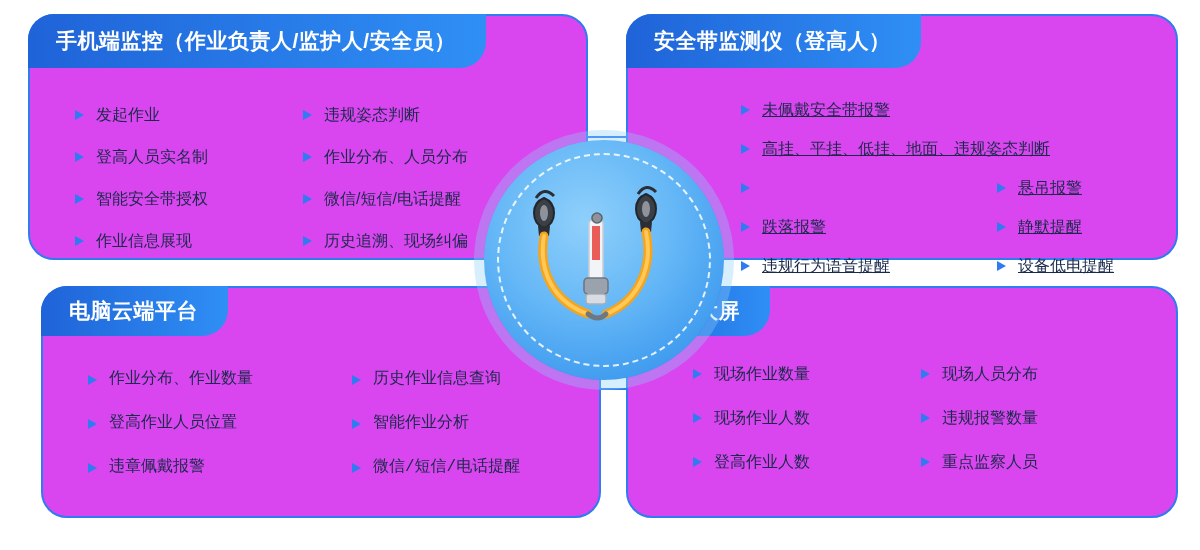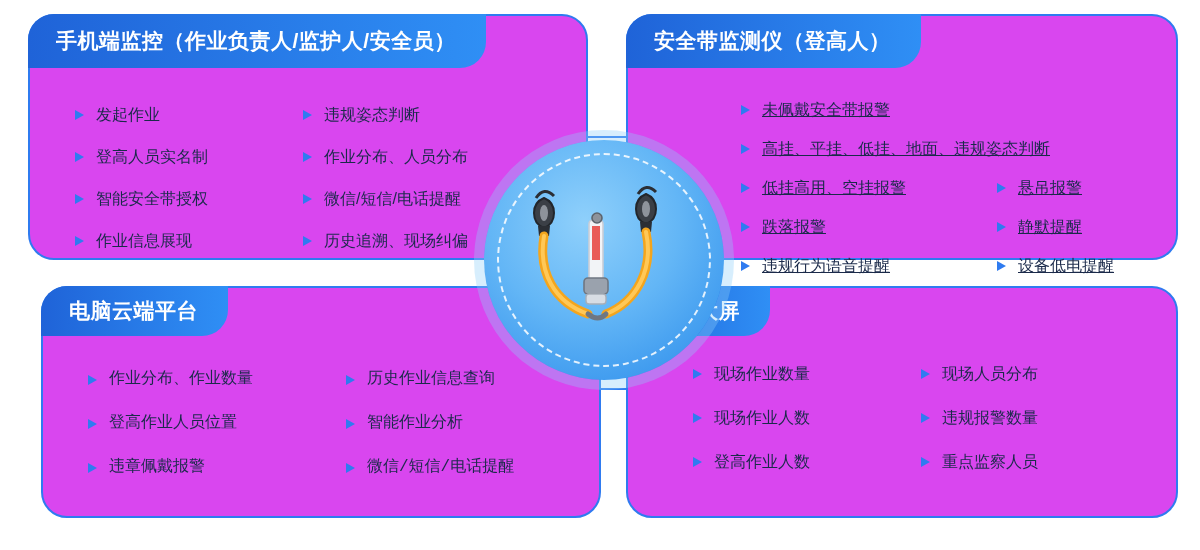--- a/index.html
+++ b/index.html
@@ -78,20 +78,21 @@
   .panel.tl .items {
     top: 78px; padding: 0 26px 0 44px;
     grid-template-columns: 218px 1fr;
     grid-auto-rows: 42px;
     column-gap: 10px;
   }
   .panel.bl .items {
     top: 70px; padding: 0 20px 0 44px;
     grid-template-columns: 258px 1fr;
     grid-auto-rows: 44px;
+    column-gap: 6px;
   }
   .panel.tr .items {
     top: 74px; padding: 0 14px 0 112px;
     grid-template-columns: 1fr;
     grid-auto-rows: 39px;
     text-decoration: underline;
   }
   .panel.tr .items.split {
     top: 152px;
     grid-template-columns: 250px 1fr;
@@ -256,21 +257,20 @@
         <span class="txt">未佩戴安全带报警</span>
       </div>
       <div class="item">
         <span class="arrow"></span>
         <span class="txt">高挂、平挂、低挂、地面、违规姿态判断</span>
       </div>
     </div>
     <div class="items split">
       <div class="item">
         <span class="arrow"></span>
-        <span class="txt">低挂高用、空挂报警</span>
       </div>
       <div class="item">
         <span class="arrow"></span>
         <span class="txt">悬吊报警</span>
       </div>
       <div class="item">
         <span class="arrow"></span>
         <span class="txt">跌落报警</span>
       </div>
       <div class="item">

